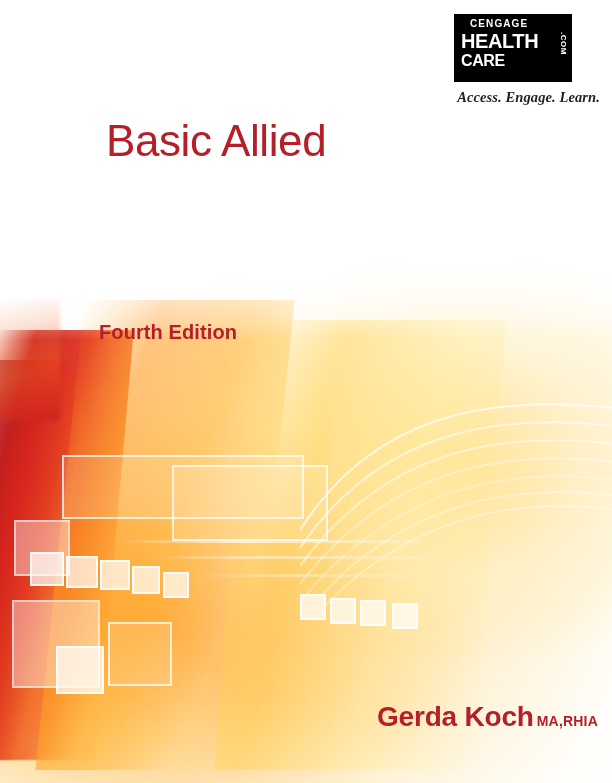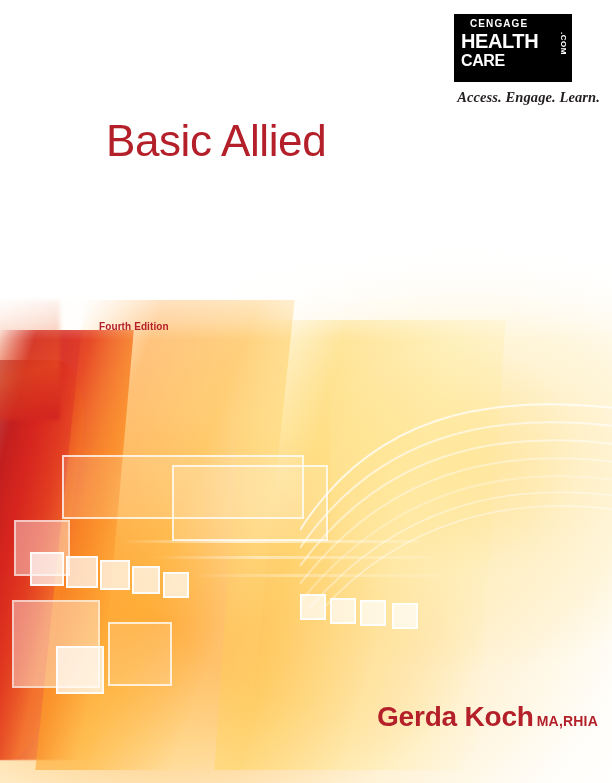--- a/index.html
+++ b/index.html
@@ -180,21 +180,21 @@
     line-height: 1.05;
     font-weight: normal;
     letter-spacing: -0.4px;
     margin-left: 8px;
   }
   .title .line { display: block; }
   .edition {
     position: absolute;
     left: 99px; top: 321px;
     color: #b4202a;
-    font-size: 10px;
+    font-size: 20px;
     font-weight: bold;
     letter-spacing: 0.1px;
   }
 
   
   .author {
     position: absolute;
     right: 14px; bottom: 50px;
     text-align: center;
     color: #b4202a;

